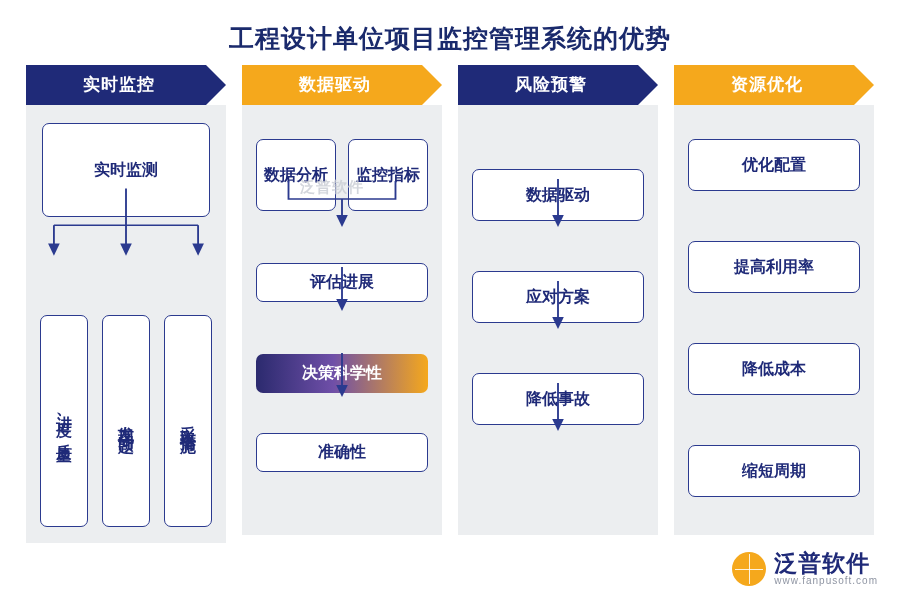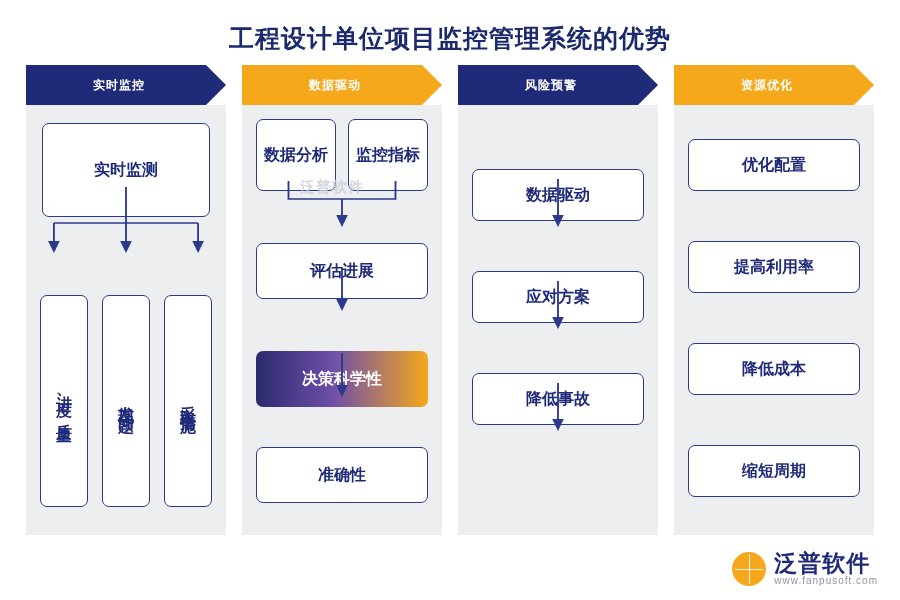--- a/index.html
+++ b/index.html
@@ -32,21 +32,21 @@
   .column {
     width: 200px;
     position: relative;
   }
   
   .col-header {
     height: 40px;
     line-height: 40px;
     text-align: center;
     color: #ffffff;
-    font-size: 12px;
+    font-size: 17px;
     font-weight: bold;
     letter-spacing: 1px;
     position: relative;
     clip-path: polygon(0 0, 90% 0, 100% 50%, 90% 100%, 0 100%);
     padding-right: 14px;
     box-sizing: border-box;
   }
   .hdr-blue { background: #1f2a78; }
   .hdr-gold { background: #f5a81c; }
 
@@ -62,20 +62,21 @@
     border: 1px solid #2b3a8f;
     border-radius: 7px;
     color: #1f2a78;
     font-size: 16px;
     font-weight: bold;
     display: flex;
     align-items: center;
     justify-content: center;
     text-align: center;
     box-sizing: border-box;
+    margin-top: 20px;
   }
   .card.gradient {
     background: linear-gradient(90deg, #2b2a6e 0%, #6f4fa8 45%, #f5a81c 100%);
     color: #ffffff;
     border: none;
   }
   .card.tall {
     writing-mode: vertical-rl;
     letter-spacing: 4px;
     line-height: 1.25;
@@ -86,21 +87,21 @@
   .c1-row { display: flex; justify-content: space-between; margin-top: 0; }
   .c1-small { width: 48px; height: 212px; }
 
   
   .stack-card { height: 52px; }
   .gap-lg { margin-top: 50px; }
 
   
   .c2-toprow { display: flex; gap: 12px; }
   .c2-top { width: 80px; height: 72px; line-height: 1.25; flex-direction: column; }
-  .c2-card { height: 56px; }
+  .c2-card { height: 39px; }
 
   svg.conn {
     position: absolute;
     left: 0;
     top: 0;
     width: 100%;
     height: 100%;
     pointer-events: none;
     overflow: visible;
   }

